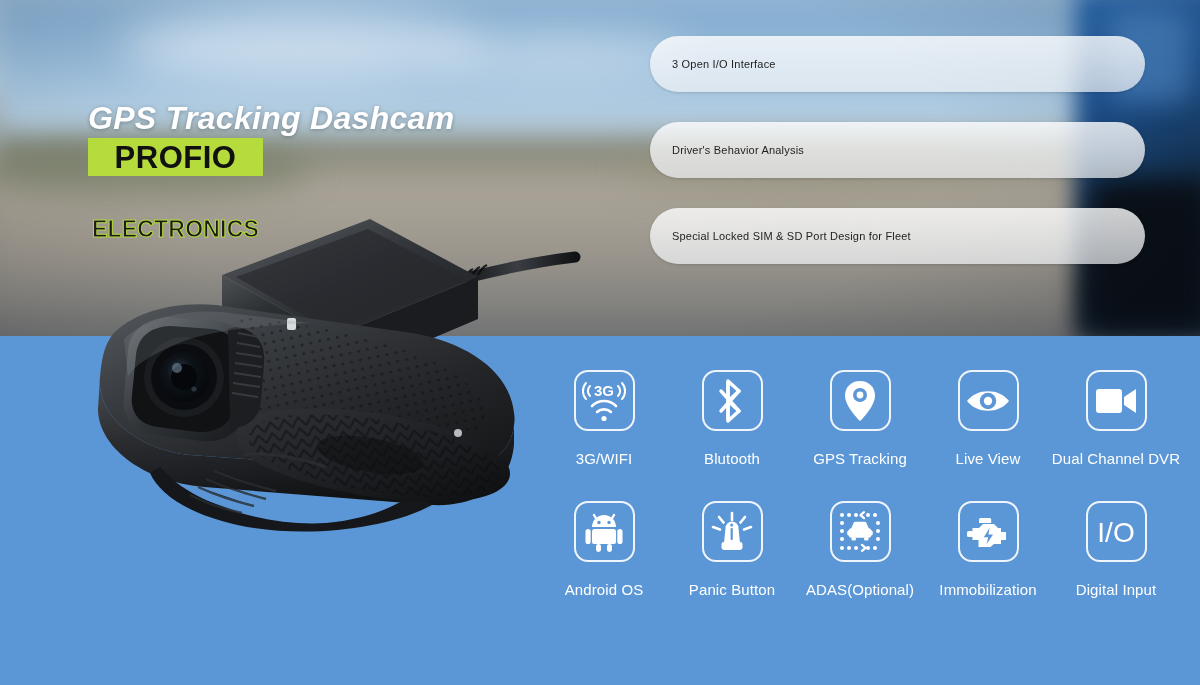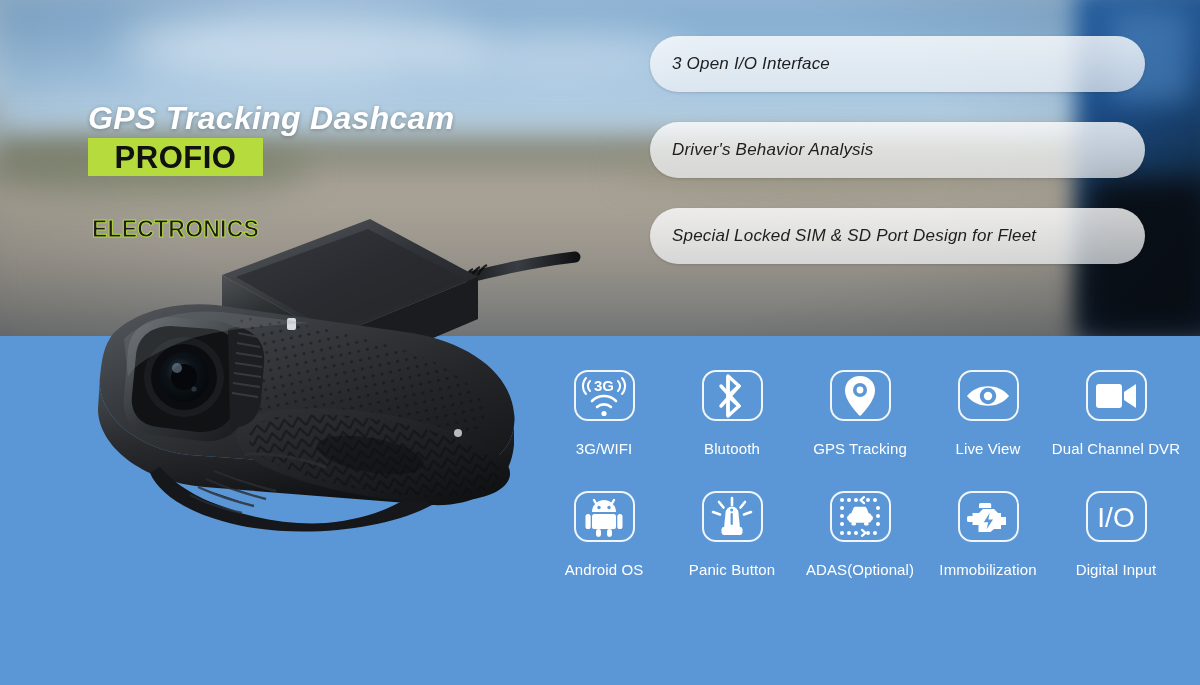--- a/index.html
+++ b/index.html
@@ -124,35 +124,35 @@
 
   
   .pill-stack { position:absolute; left:650px; top:36px; width:495px; }
   .pill {
     height:56px; border-radius:28px; margin-bottom:30px;
     background:linear-gradient(to bottom, rgba(255,255,255,.80), rgba(240,243,246,.70));
     box-shadow:0 1px 3px rgba(0,0,0,.14);
     display:flex; align-items:center; padding-left:22px;
   }
   .pill-text {
-    font-size:17px; font-style:italic; color:#1e1e1e; letter-spacing:.2px;
+    font-size:11px; color:#1e1e1e; letter-spacing:.2px;
     white-space:nowrap;
   }
 
   
   .icon-grid {
     position:absolute; left:540px; top:370px; width:640px;
   }
   .icon-row { display:flex; }
   .icon-row.r2 { margin-top:34px; }
   .icon-cell {
     width:128px; display:flex; flex-direction:column; align-items:center;
   }
   .icon-box {
-    width:61px; height:51px; border:2px solid rgba(255,255,255,.9);
+    width:61px; height:61px; border:2px solid rgba(255,255,255,.9);
     border-radius:14px; display:flex; align-items:center; justify-content:center;
   }
   .icon-label {
     margin-top:19px; font-size:15px; color:#ffffff; white-space:nowrap;
     letter-spacing:.1px;
   }
   .icon-box svg { display:block; }
 </style>
 </head>
 <body>

